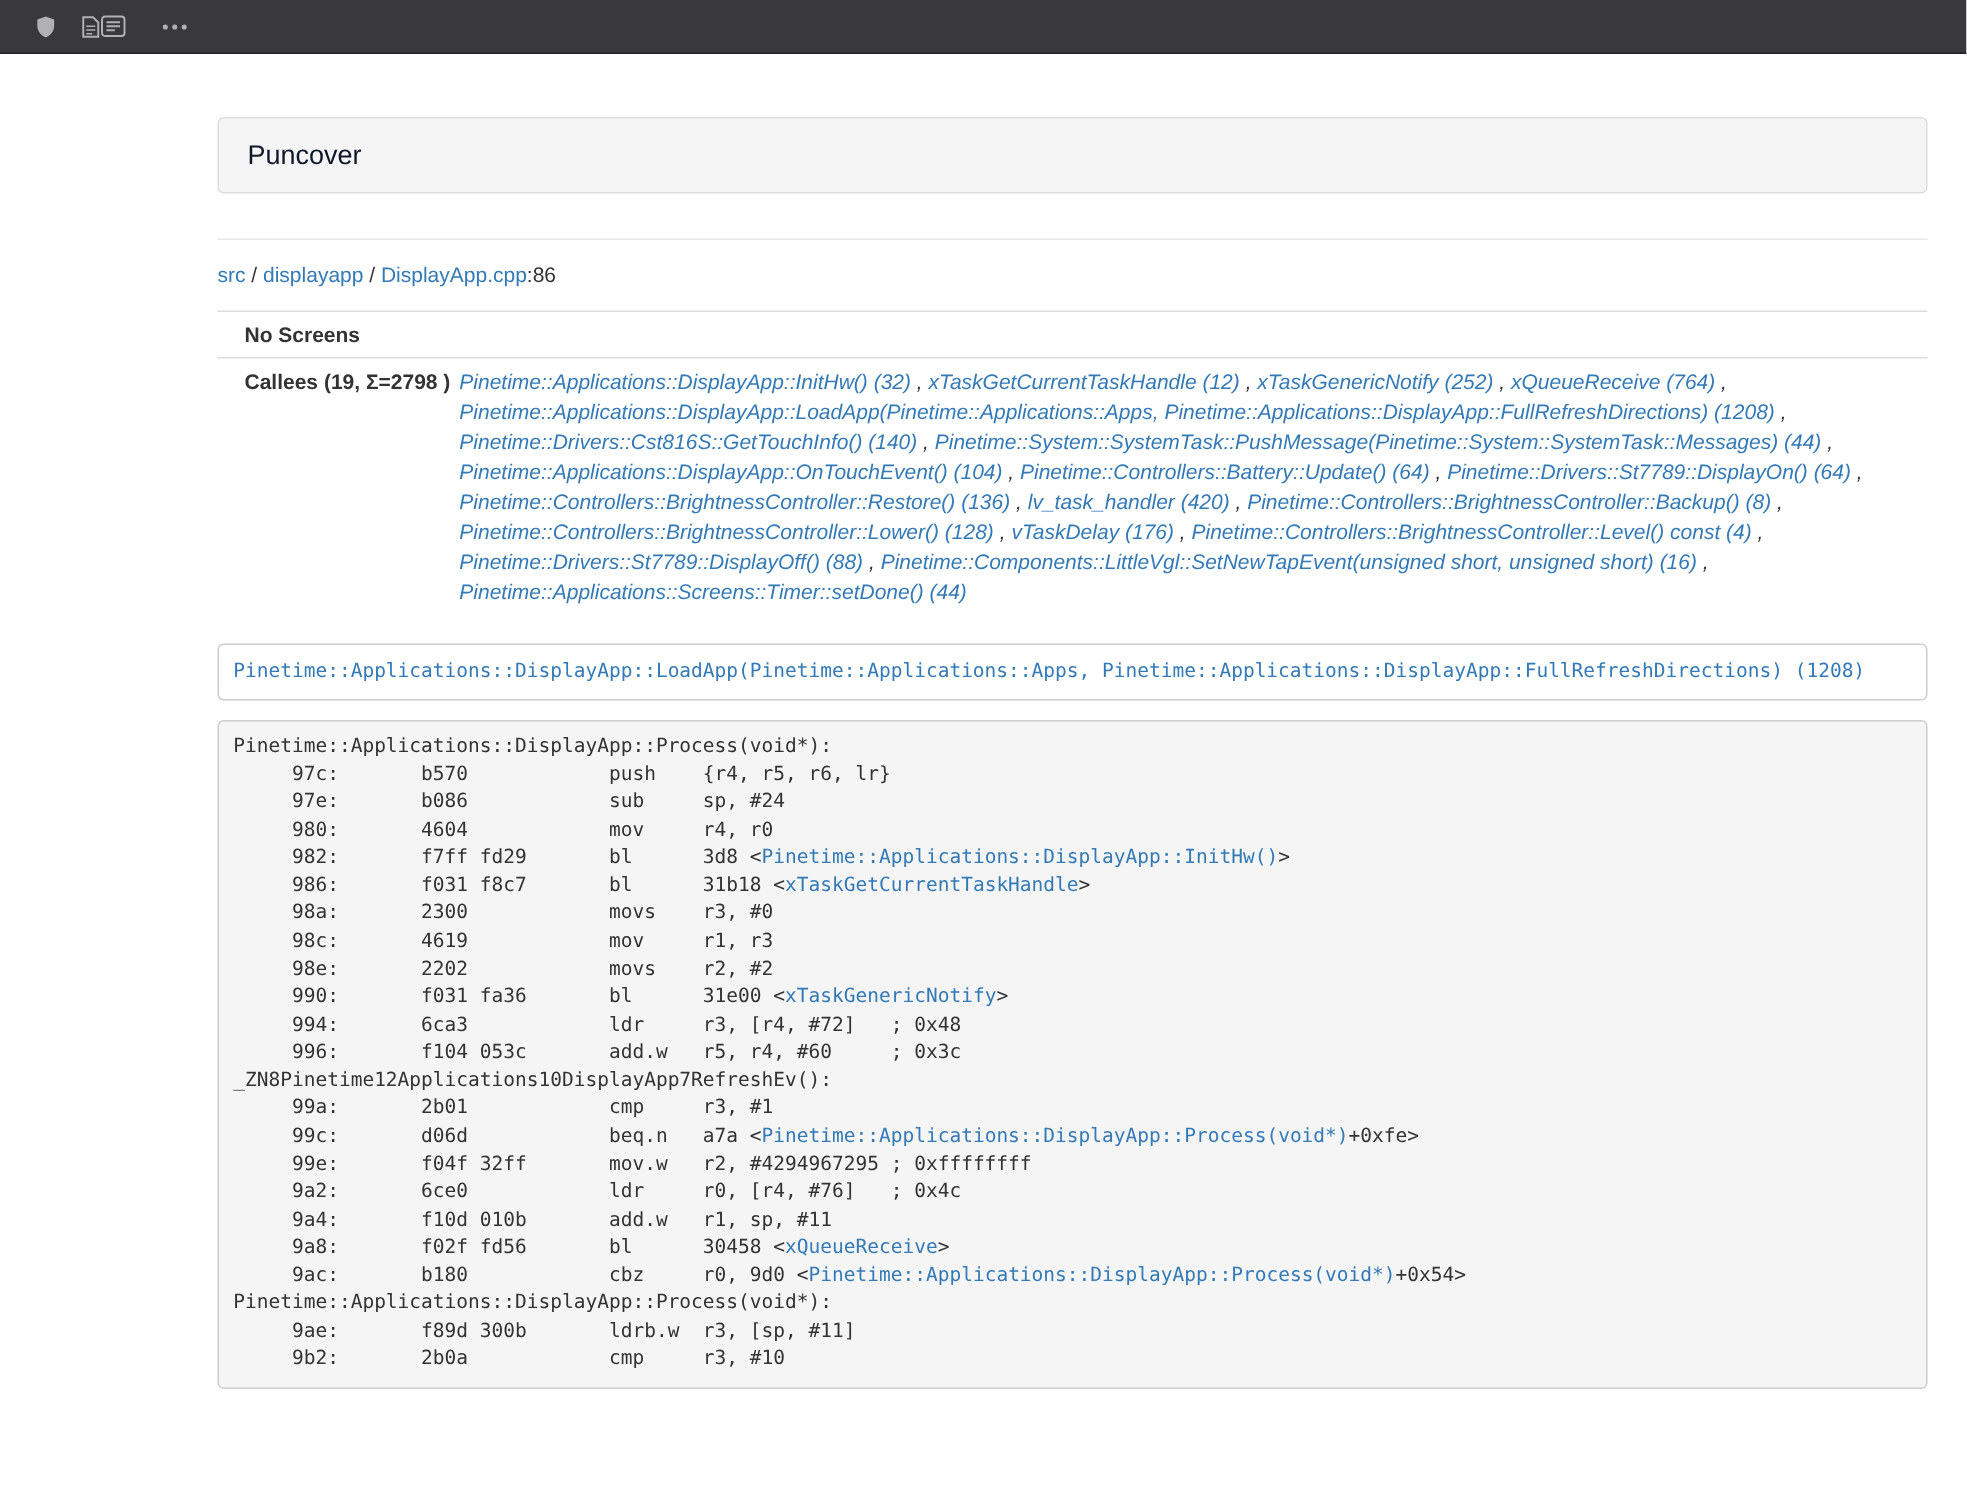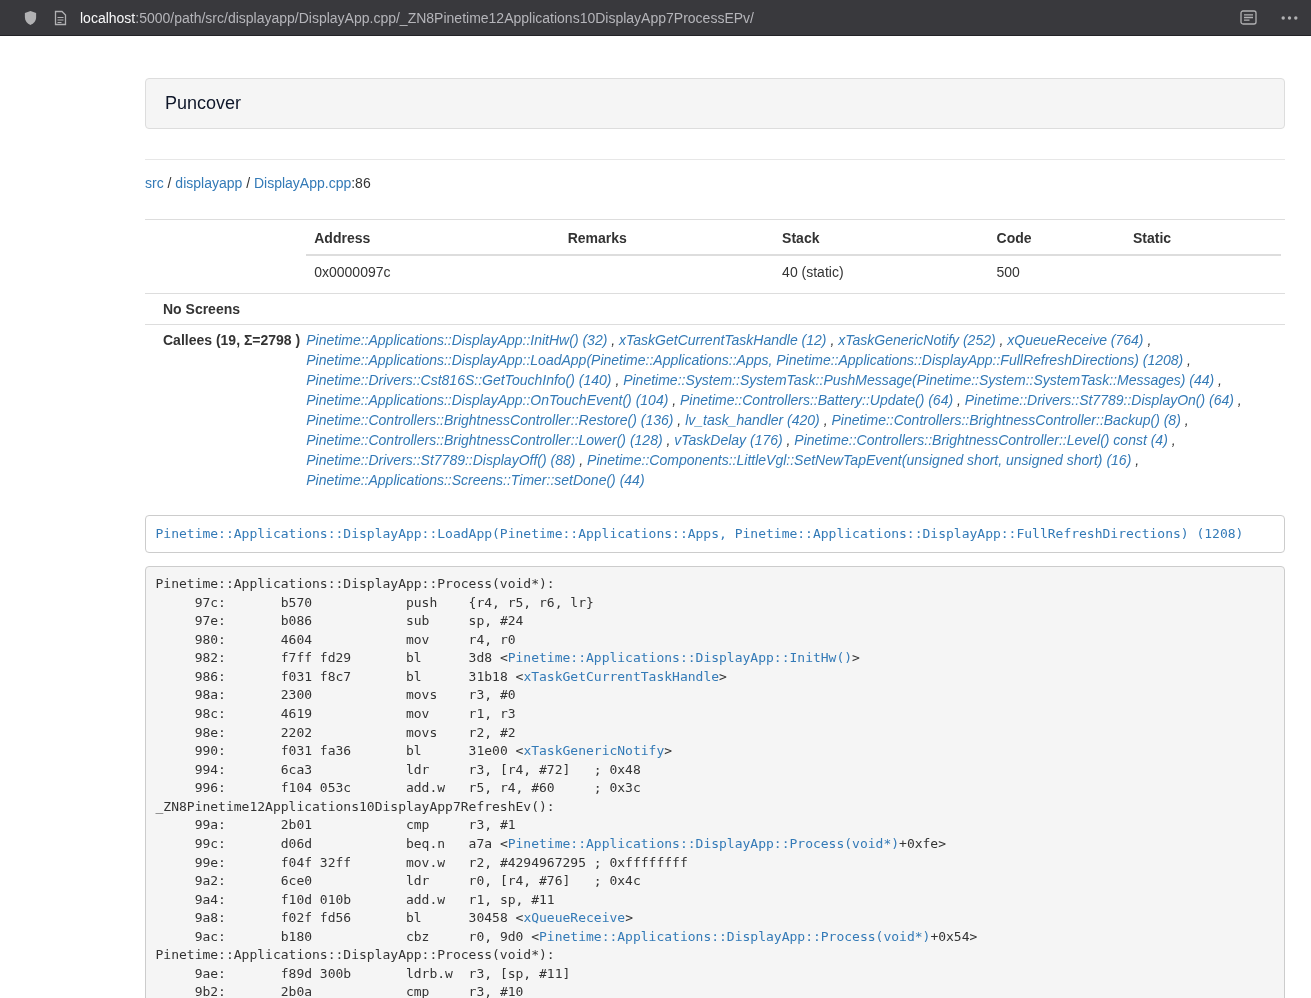--- a/index.html
+++ b/index.html
@@ -20,21 +20,21 @@
   .icon-reader { margin-right:24px; }
   .icon-menu   { margin-right:13px; }
 
   
   .content { width:1140px; margin:42px 26px 0 145px; color:#333; }
 
   .panel { border:1px solid #ddd; border-radius:4px; background:#f5f5f5;
            padding:14px 19px; font-size:18px; color:#0f172a; }
   hr.sep { border:0; border-top:1px solid #e7e7e7; margin:30px 0 13px; }
 
-  .breadcrumb { font-size:14px; line-height:21px; margin-bottom:25px; }
+  .breadcrumb { font-size:14px; line-height:21px; margin-bottom:13px; }
   .bc-sep, .bc-suffix { color:#333; }
 
   
   .info-table { width:100%; border-collapse:collapse; font-size:14px; color:#333;
                 margin-bottom:20px; }
   .info-table > tbody > tr > th,
   .info-table > tbody > tr > td { border-top:1px solid #ddd; padding:5px 4px;
                 text-align:left; vertical-align:top; line-height:20px; }
   .info-table > tbody > tr > th { padding-left:18px; padding-right:2px;
                 font-weight:bold; white-space:nowrap; width:155px; }
@@ -66,23 +66,20 @@
     <svg width="15" height="16" viewBox="0 0 16 16">
         <path fill="#b1b1b3" d="M8 0.5 L14 2.6 V7 C14 11.2 11.6 13.9 8 15.5 C4.4 13.9 2 11.2 2 7 V2.6 Z"></path>
       </svg>
   </span>
   <span class="chrome-icon icon-page">
     <svg width="13" height="16" viewBox="0 0 13 16">
         <path fill="none" stroke="#b1b1b3" stroke-width="1.3" d="M1.5 1.5 H8 L11.5 5 V14.5 H1.5 Z"></path>
         <path stroke="#b1b1b3" stroke-width="1" d="M3.5 7.5h6M3.5 10h6M3.5 12.5h4"></path>
       </svg>
   </span>
-  <div class="urlbox">
-    <span class="url-host">localhost</span><span class="url-rest">:5000/path/src/displayapp/DisplayApp.cpp/_ZN8Pinetime12Applications10DisplayApp7ProcessEPv/</span>
-  </div>
   <span class="chrome-icon icon-reader">
     <svg width="17" height="15" viewBox="0 0 17 15">
         <rect x="1" y="1" width="15" height="13" rx="2" fill="none" stroke="#b1b1b3" stroke-width="1.3"></rect>
         <path stroke="#b1b1b3" stroke-width="1.3" d="M4 4.8h9M4 7.5h9M4 10.2h5.5"></path>
       </svg>
   </span>
   <span class="chrome-icon icon-menu">
     <svg width="17" height="4" viewBox="0 0 17 4">
         <circle cx="2.2" cy="2" r="1.7" fill="#b1b1b3"></circle>
         <circle cx="8.5" cy="2" r="1.7" fill="#b1b1b3"></circle>
@@ -96,45 +93,20 @@
   <div class="panel">
     <span>Puncover</span>
   </div>
 
   <hr class="sep">
 
   <div class="breadcrumb" id="breadcrumb"><a href="#">src</a><span class="bc-sep"> / </span><a href="#">displayapp</a><span class="bc-sep"> / </span><a href="#">DisplayApp.cpp</a><span class="bc-suffix">:86</span></div>
 
   <table class="info-table">
     <tbody>
-      <tr>
-        <th></th>
-        <td>
-          <table class="stats-table">
-            <thead>
-              <tr>
-                <th class="col-address">Address</th>
-                <th class="col-remarks">Remarks</th>
-                <th class="col-stack">Stack</th>
-                <th class="col-code">Code</th>
-                <th class="col-static">Static</th>
-              </tr>
-            </thead>
-            <tbody>
-              <tr>
-                <td>0x0000097c</td>
-                <td></td>
-                <td>40 (static)</td>
-                <td>500</td>
-                <td></td>
-              </tr>
-            </tbody>
-          </table>
-        </td>
-      </tr>
       <tr>
         <th>No Screens</th>
         <td></td>
       </tr>
       <tr>
         <th>Callees (19, Σ=2798 )</th>
         <td class="callees-cell" id="callees"><a href="#">Pinetime::Applications::DisplayApp::InitHw() (32)</a> , <a href="#">xTaskGetCurrentTaskHandle (12)</a> , <a href="#">xTaskGenericNotify (252)</a> , <a href="#">xQueueReceive (764)</a> , <a href="#">Pinetime::Applications::DisplayApp::LoadApp(Pinetime::Applications::Apps, Pinetime::Applications::DisplayApp::FullRefreshDirections) (1208)</a> , <a href="#">Pinetime::Drivers::Cst816S::GetTouchInfo() (140)</a> , <a href="#">Pinetime::System::SystemTask::PushMessage(Pinetime::System::SystemTask::Messages) (44)</a> , <a href="#">Pinetime::Applications::DisplayApp::OnTouchEvent() (104)</a> , <a href="#">Pinetime::Controllers::Battery::Update() (64)</a> , <a href="#">Pinetime::Drivers::St7789::DisplayOn() (64)</a> , <a href="#">Pinetime::Controllers::BrightnessController::Restore() (136)</a> , <a href="#">lv_task_handler (420)</a> , <a href="#">Pinetime::Controllers::BrightnessController::Backup() (8)</a> , <a href="#">Pinetime::Controllers::BrightnessController::Lower() (128)</a> , <a href="#">vTaskDelay (176)</a> , <a href="#">Pinetime::Controllers::BrightnessController::Level() const (4)</a> , <a href="#">Pinetime::Drivers::St7789::DisplayOff() (88)</a> , <a href="#">Pinetime::Components::LittleVgl::SetNewTapEvent(unsigned short, unsigned short) (16)</a> , <a href="#">Pinetime::Applications::Screens::Timer::setDone() (44)</a></td>
       </tr>
     </tbody>
   </table>

